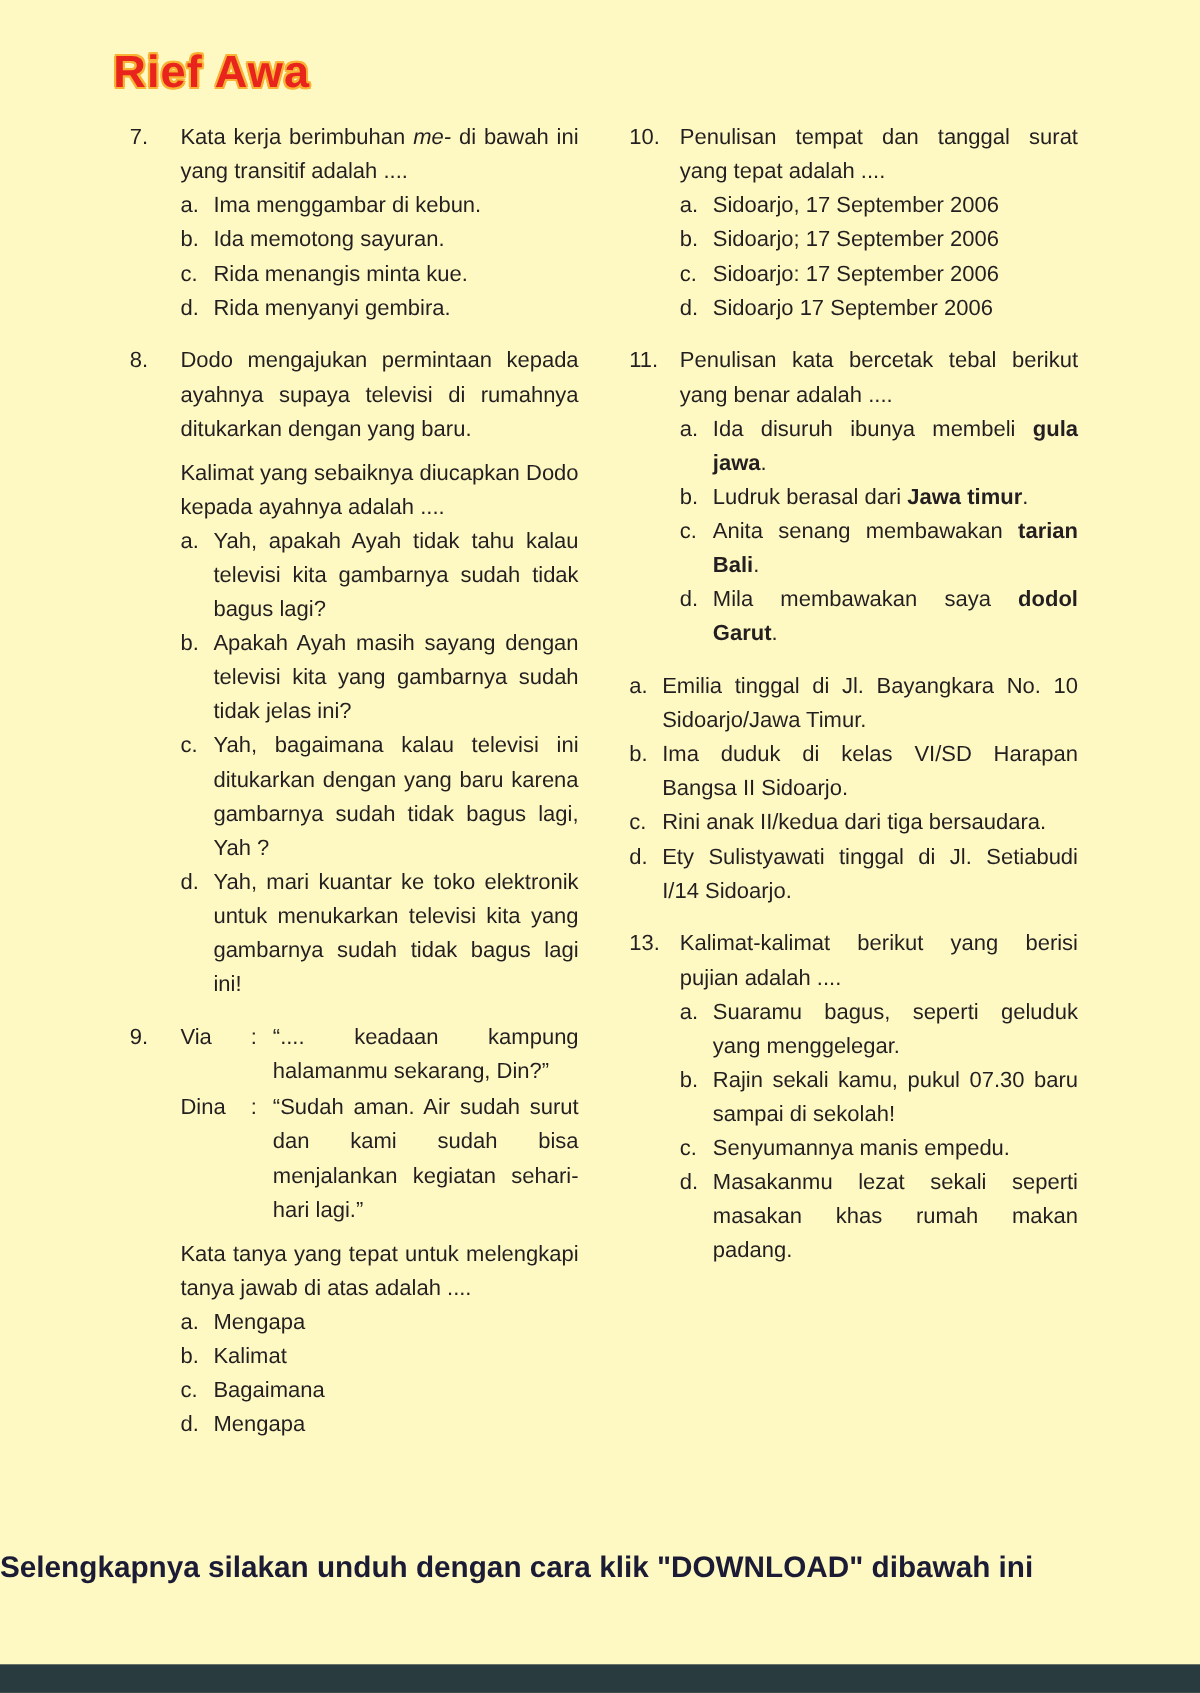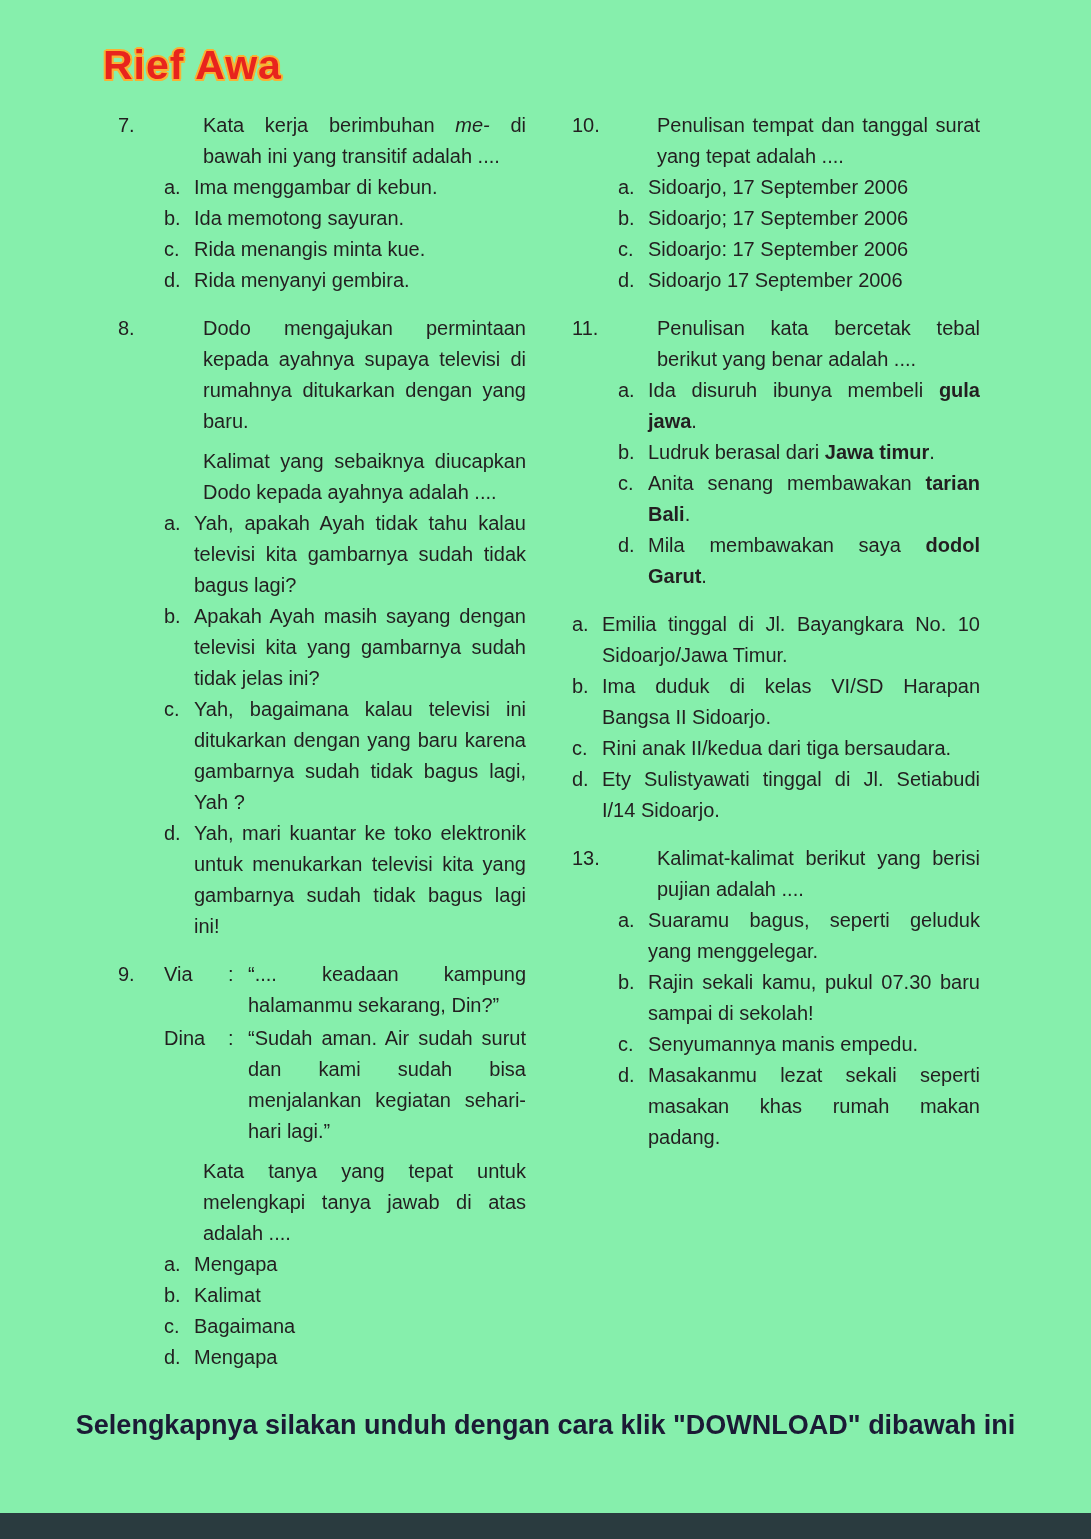--- a/index.html
+++ b/index.html
@@ -4,21 +4,21 @@
 <style>
   * { margin: 0; padding: 0; box-sizing: border-box; }
   html, body { background: #ffffff; }
   body { font-family: "Liberation Sans", sans-serif; color: var(--text, #231f20); }
 
   .page {
     position: relative;
     width: 1091px;
     height: 1539px;
     margin: 0 auto;
-    background: #86efac;
+    background: #fef9c3;
     overflow: hidden;
   }
 
   .logo {
     position: absolute;
     left: 103px;
     top: 42px;
     font-size: 41px;
     font-weight: 700;
     letter-spacing: 1px;
@@ -41,42 +41,42 @@
     width: 862px;
     display: flex;
     gap: 46px;
   }
   .column { flex: 1 1 0; min-width: 0; }
 
   .question { display: flex; margin-bottom: 17px; font-size: 20px; line-height: 31px; }
   .qnum { flex: 0 0 46px; }
   .qbody { flex: 1 1 auto; min-width: 0; }
 
-  .qpara { text-align: justify; margin-left: 39px; }
+  .qpara { text-align: justify; }
   .qbody > * + .qpara { margin-top: 9px; }
 
   .option { display: flex; }
   .olabel { flex: 0 0 30px; }
   .otext { flex: 1 1 auto; min-width: 0; text-align: justify; }
 
   .dlg { display: flex; }
   .dlg + .dlg { margin-top: 2px; }
   .dlg-speaker { flex: 0 0 64px; }
   .dlg-colon { flex: 0 0 20px; }
   .dlg-text { flex: 1 1 auto; min-width: 0; text-align: justify; }
 
   .b { font-weight: 700; }
   .i { font-style: italic; }
 
   .footer-note {
     position: absolute;
     left: 0;
     top: 1410px;
     width: 100%;
-    text-align: center;
+    text-align: left;
     font-size: 27px;
     font-weight: 700;
     color: var(--footer-text, #1b1b35);
   }
 
   .bottom-bar {
     position: absolute;
     left: 0;
     right: 0;
     bottom: 0;

